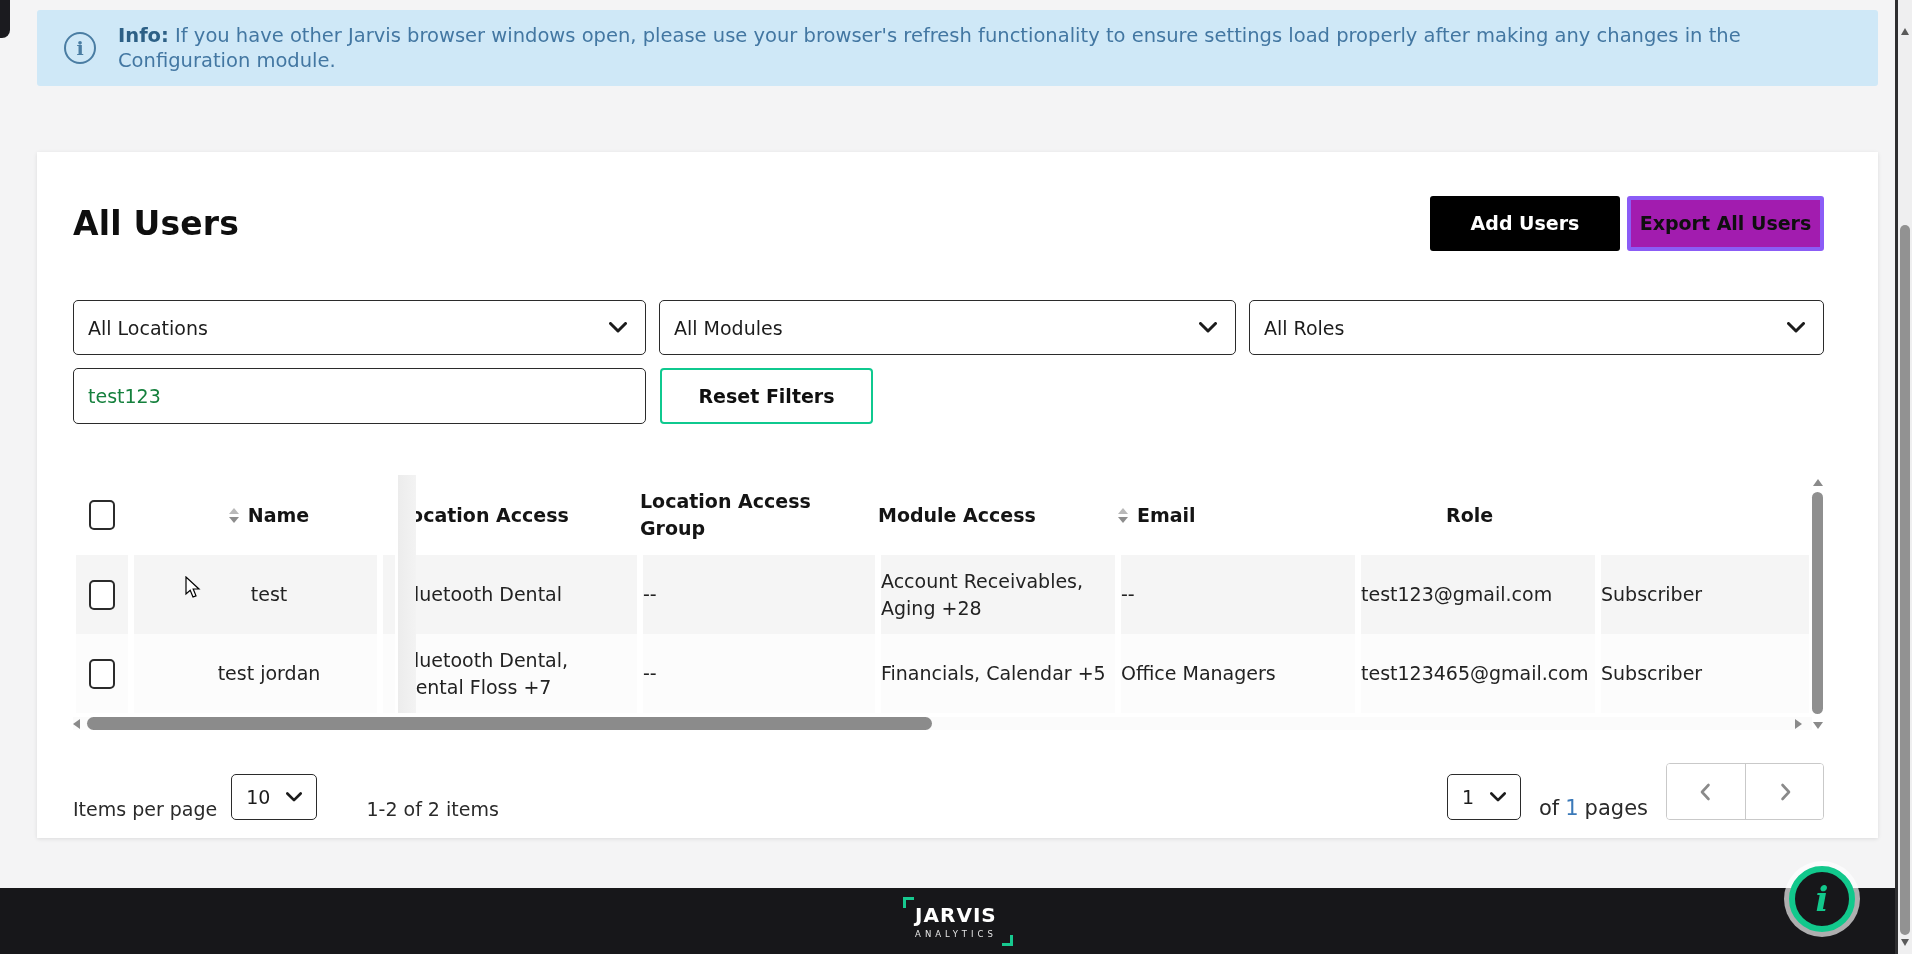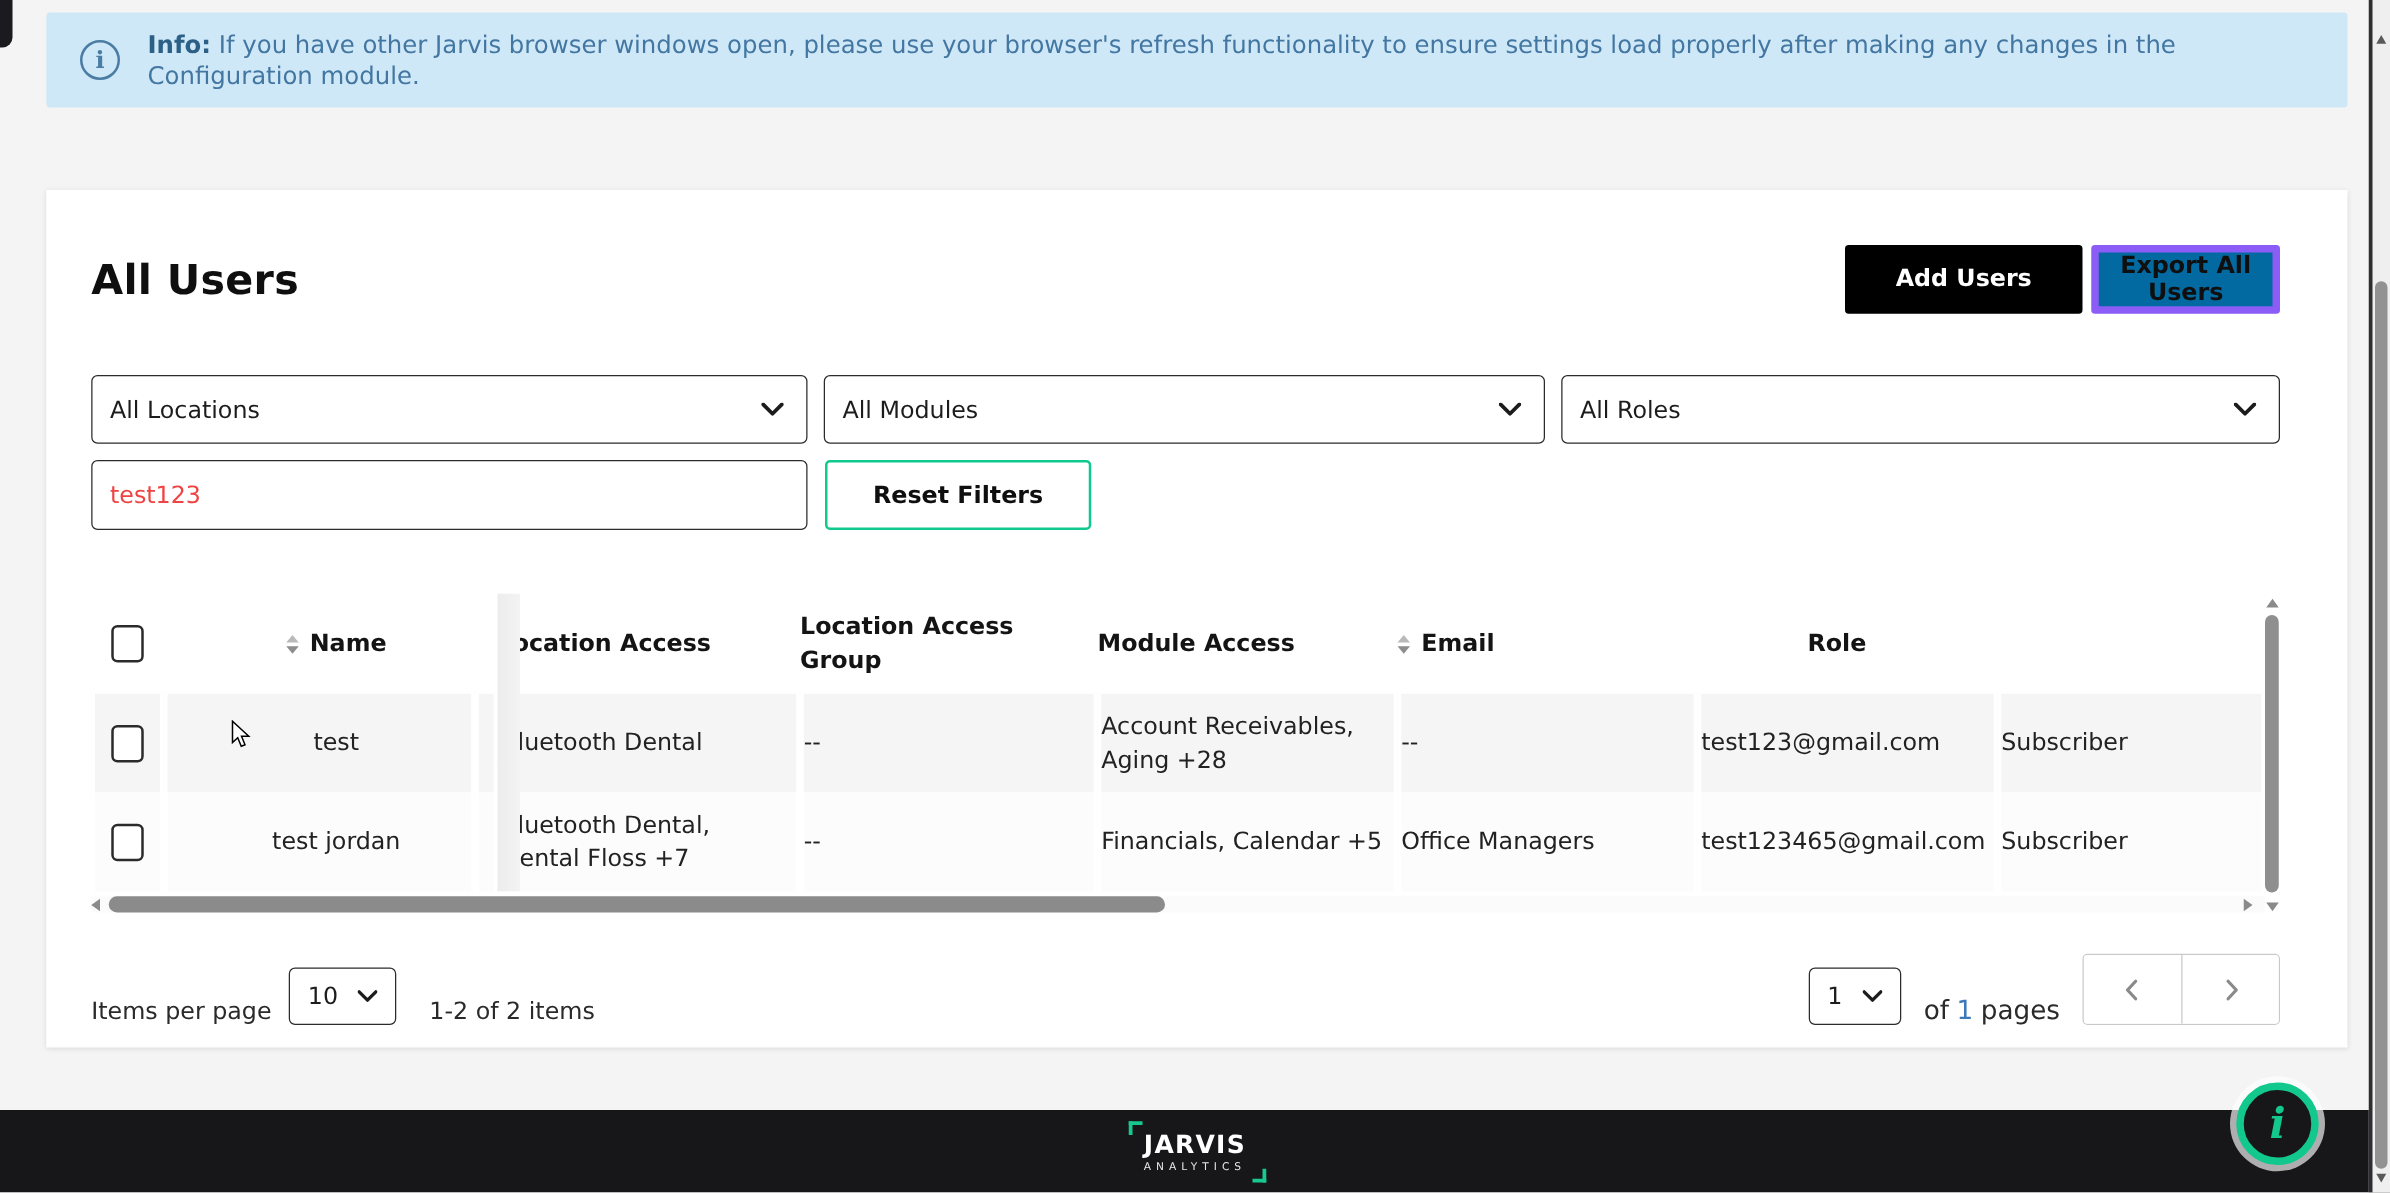--- a/index.html
+++ b/index.html
@@ -30,33 +30,33 @@
     position:absolute; left:37px; top:152px; width:1841px; height:686px;
     background:#fff; box-shadow:0 1px 4px rgba(0,0,0,.10);
     padding:42px 54px 0 36px;
   }
   .title-row { display:flex; align-items:center; justify-content:space-between; height:58px; }
   .title-row h1 { font-size:33px; font-weight:800; color:#0f0f0f; letter-spacing:.2px; }
   .btns { display:flex; gap:7px; }
   .btn { height:55px; font-size:19px; font-weight:700; cursor:pointer; border-radius:3px;
          display:flex; align-items:center; justify-content:center; font-family:inherit; }
   .btn.green { width:190px; background:#000000; color:#fff; border:none; }
-  .btn.outline { width:151px; background:#0369a1; color:#0f0f0f; border:6px solid #8b5cf6; }
+  .btn.outline { width:197px; background:#a21caf; color:#0f0f0f; border:4px solid #8b5cf6; }
 
   
   .filters { margin-top:48px; display:grid; grid-template-columns:573px 577px 575px; gap:13px; }
   .select {
     height:55px; border:1.5px solid #2b2b2b; border-radius:5px; background:#fff;
     display:flex; align-items:center; justify-content:space-between;
     padding:0 18px 0 14px; font-size:19px; color:#1c1c1c; cursor:pointer;
   }
   .filter-row2 { margin-top:13px; display:flex; gap:14px; }
   .search-input {
     width:573px; height:56px; border:1.5px solid #2b2b2b; border-radius:5px;
-    font-size:19px; color:#ef4444; padding:0 14px; font-family:inherit; background:#fff;
+    font-size:19px; color:#15803d; padding:0 14px; font-family:inherit; background:#fff;
   }
   .reset-btn { width:213px; height:56px; background:#fff; border:2.5px solid #0fc98f; border-radius:4px;
                font-size:19px; font-weight:700; color:#0f0f0f; cursor:pointer; font-family:inherit; }
 
   
   .tbl-wrap { position:relative; margin-top:51px; width:1751px; }
   .grid-row { display:grid; grid-template-columns:58px 249px 18px 242px 238px 240px 240px 240px 214px; }
   .thead { height:80px; background:#fff; }
   .thead .cell { font-weight:600; color:#141414; }
   .cell { display:flex; align-items:center; font-size:19px; color:#222; white-space:pre-line; line-height:27px; }
@@ -88,21 +88,21 @@
   .hbar .arr { position:absolute; top:2px; width:0; height:0; border-top:5px solid transparent; border-bottom:5px solid transparent; }
   .hbar .arr.lf { left:0; border-right:7px solid #8a8a8a; }
   .hbar .arr.rt { right:10px; border-left:7px solid #8a8a8a; }
 
   
   .pager { margin-top:33px; display:flex; align-items:flex-end; width:1751px; }
   .pager .lbl { font-size:19px; color:#2a2a2a; }
   .mini-select { height:46px; border:1.5px solid #2b2b2b; border-radius:5px; background:#fff; display:flex;
                  align-items:center; gap:16px; padding:0 14px; font-size:19px; color:#1c1c1c; cursor:pointer; }
   .ipp { margin-left:14px; }
-  .range { margin-left:26px; }
+  .range { margin-left:49px; }
   .pager .spacer { flex:1; }
   .of-pages { margin:0 18px; font-size:21px; color:#2a2a2a; display:flex; gap:6px; }
   .of-pages .num { color:#3b79b8; }
   .nav { display:flex; border:1px solid #c9c9c9; border-radius:4px; overflow:hidden; background:#fff; }
   .nav button { width:78px; height:55px; background:#fff; border:none; cursor:pointer; display:flex; align-items:center; justify-content:center; }
   .nav button + button { border-left:1px solid #c9c9c9; }
 
   
   .footer { position:absolute; left:0; top:888px; width:1912px; height:66px; background:#17171a;
             display:flex; align-items:center; justify-content:center; }

